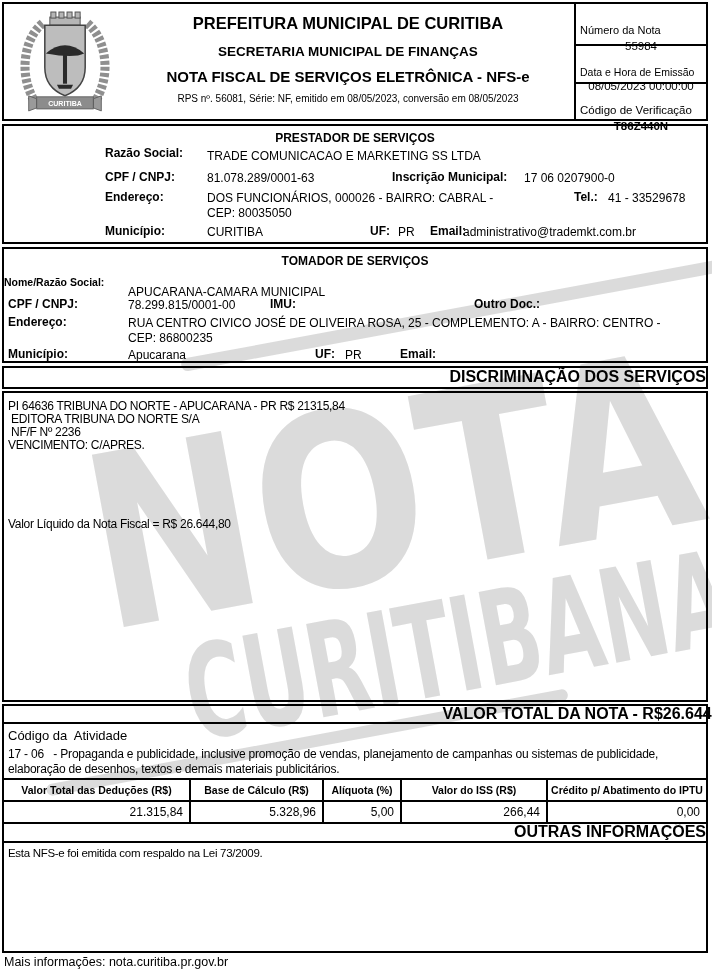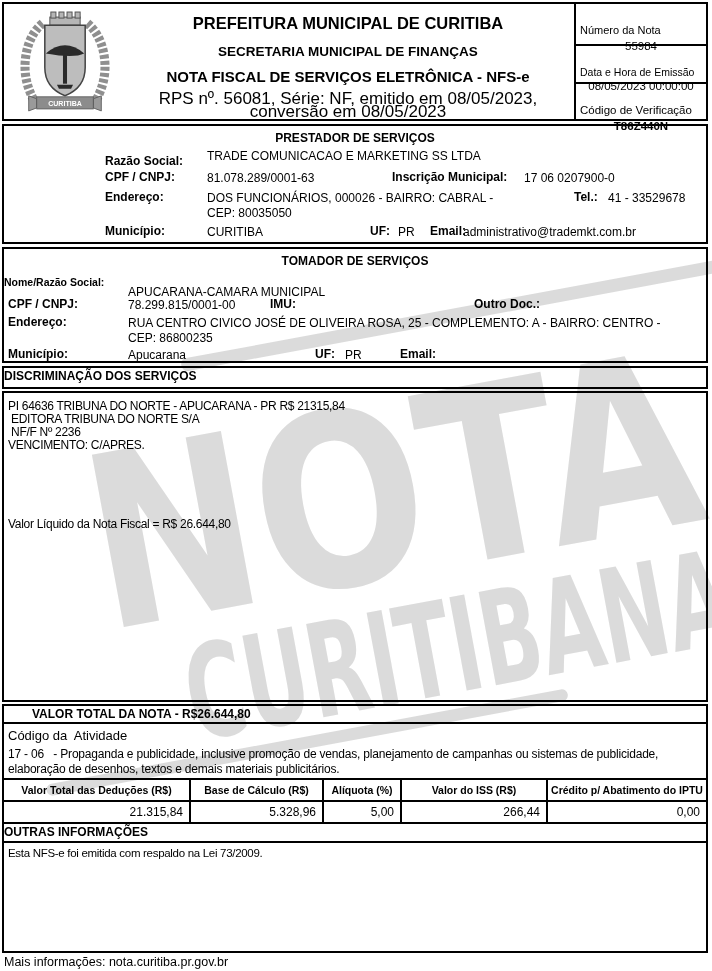--- a/index.html
+++ b/index.html
@@ -6,27 +6,27 @@
   .sheet{position:relative;width:712px;height:971px;background:#fff;overflow:hidden;
          font-family:"Liberation Sans","DejaVu Sans",sans-serif;color:#000;}
   .wm{position:absolute;left:0;top:0;width:712px;height:971px;z-index:0;}
   .box{position:absolute;left:2px;width:706px;border:2px solid #000;box-sizing:border-box;z-index:1;background:transparent;}
   .abs{position:absolute;white-space:nowrap;}
   .lbl{font-weight:bold;font-size:12px;}
   .lbl-sm{font-weight:bold;font-size:10.5px;}
   .val{font-size:12px;}
   .wrapv{white-space:normal;line-height:15px;}
   .sec-title{position:absolute;left:0;right:0;text-align:center;font-weight:bold;font-size:12px;}
-  .bar-title{width:100%;text-align:left;font-weight:bold;font-size:12px;line-height:17px;}
+  .bar-title{width:100%;text-align:right;font-weight:bold;font-size:16px;line-height:17px;}
   
   .hdr-center{position:absolute;left:113px;width:462px;top:0;height:100%;text-align:center;}
   .h1{margin-top:10px;font-weight:bold;font-size:16.5px;}
   .h2{margin-top:11px;font-weight:bold;font-size:13.5px;}
   .h3{margin-top:9px;font-weight:bold;font-size:15px;}
-  .rps{margin:7px auto 0;width:380px;font-size:17px;line-height:13px;}
+  .rps{margin:7px auto 0;width:380px;font-size:10px;line-height:13px;}
   .hdr-right{position:absolute;top:0;right:0;bottom:0;width:130px;border-left:2px solid #000;}
   .hcell{box-sizing:border-box;padding:20px 4px 0;}
   .hcell .hl{font-size:11px;text-align:left;}
   .hcell .hv{font-size:11.5px;text-align:center;margin-top:4px;}
   .hc1{height:40px;}
   .hc2{height:38px;border-top:2px solid #000;}
   .hc3{border-top:2px solid #000;}
   .hv-bold{font-weight:bold;font-size:12.5px;}
   
   .tax-row{display:flex;align-items:center;}
@@ -96,21 +96,21 @@
       </div>
       <div class="hcell hc3">
         <div class="hl" style="font-size:11.5px;">Código de Verificação</div>
         <div class="hv hv-bold">T86Z440N</div>
       </div>
     </div>
   </div>
 
   <div class="box" style="top:124px;height:120px;">
     <div class="sec-title" style="top:5px;">PRESTADOR DE SERVIÇOS</div>
-    <span class="abs lbl" style="left:101px;top:28px;">Razão Social:</span>
+    <span class="abs lbl" style="left:101px;top:20px;">Razão Social:</span>
     <span class="abs val" style="left:203px;top:23px;">TRADE COMUNICACAO E MARKETING SS LTDA</span>
 
     <span class="abs lbl" style="left:101px;top:44px;">CPF / CNPJ:</span>
     <span class="abs val" style="left:203px;top:45px;">81.078.289/0001-63</span>
     <span class="abs lbl" style="left:388px;top:44px;">Inscrição Municipal:</span>
     <span class="abs val" style="left:520px;top:45px;">17 06 0207900-0</span>
 
     <span class="abs lbl" style="left:101px;top:64px;">Endereço:</span>
     <span class="abs val wrapv" style="left:203px;top:65px;width:310px;">DOS FUNCIONÁRIOS, 000026 - BAIRRO: CABRAL - CEP: 80035050</span>
     <span class="abs lbl" style="left:570px;top:64px;">Tel.:</span>

